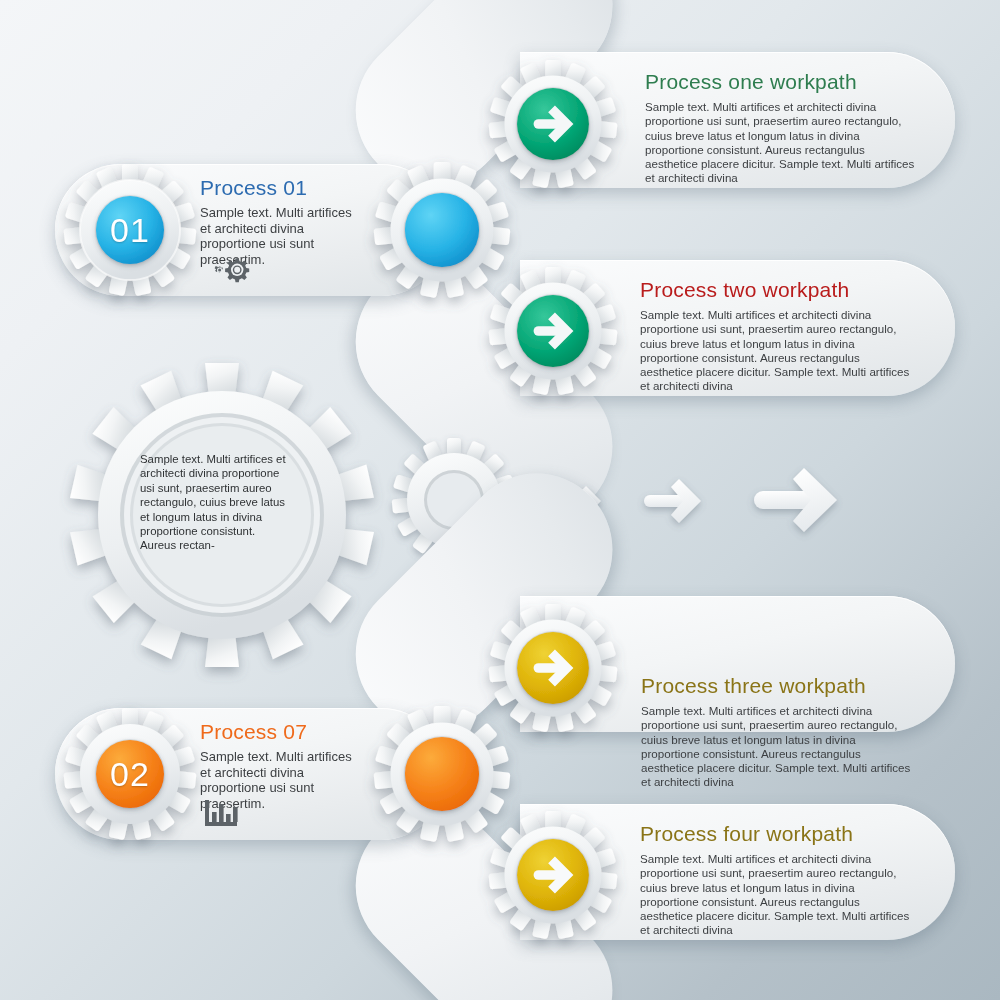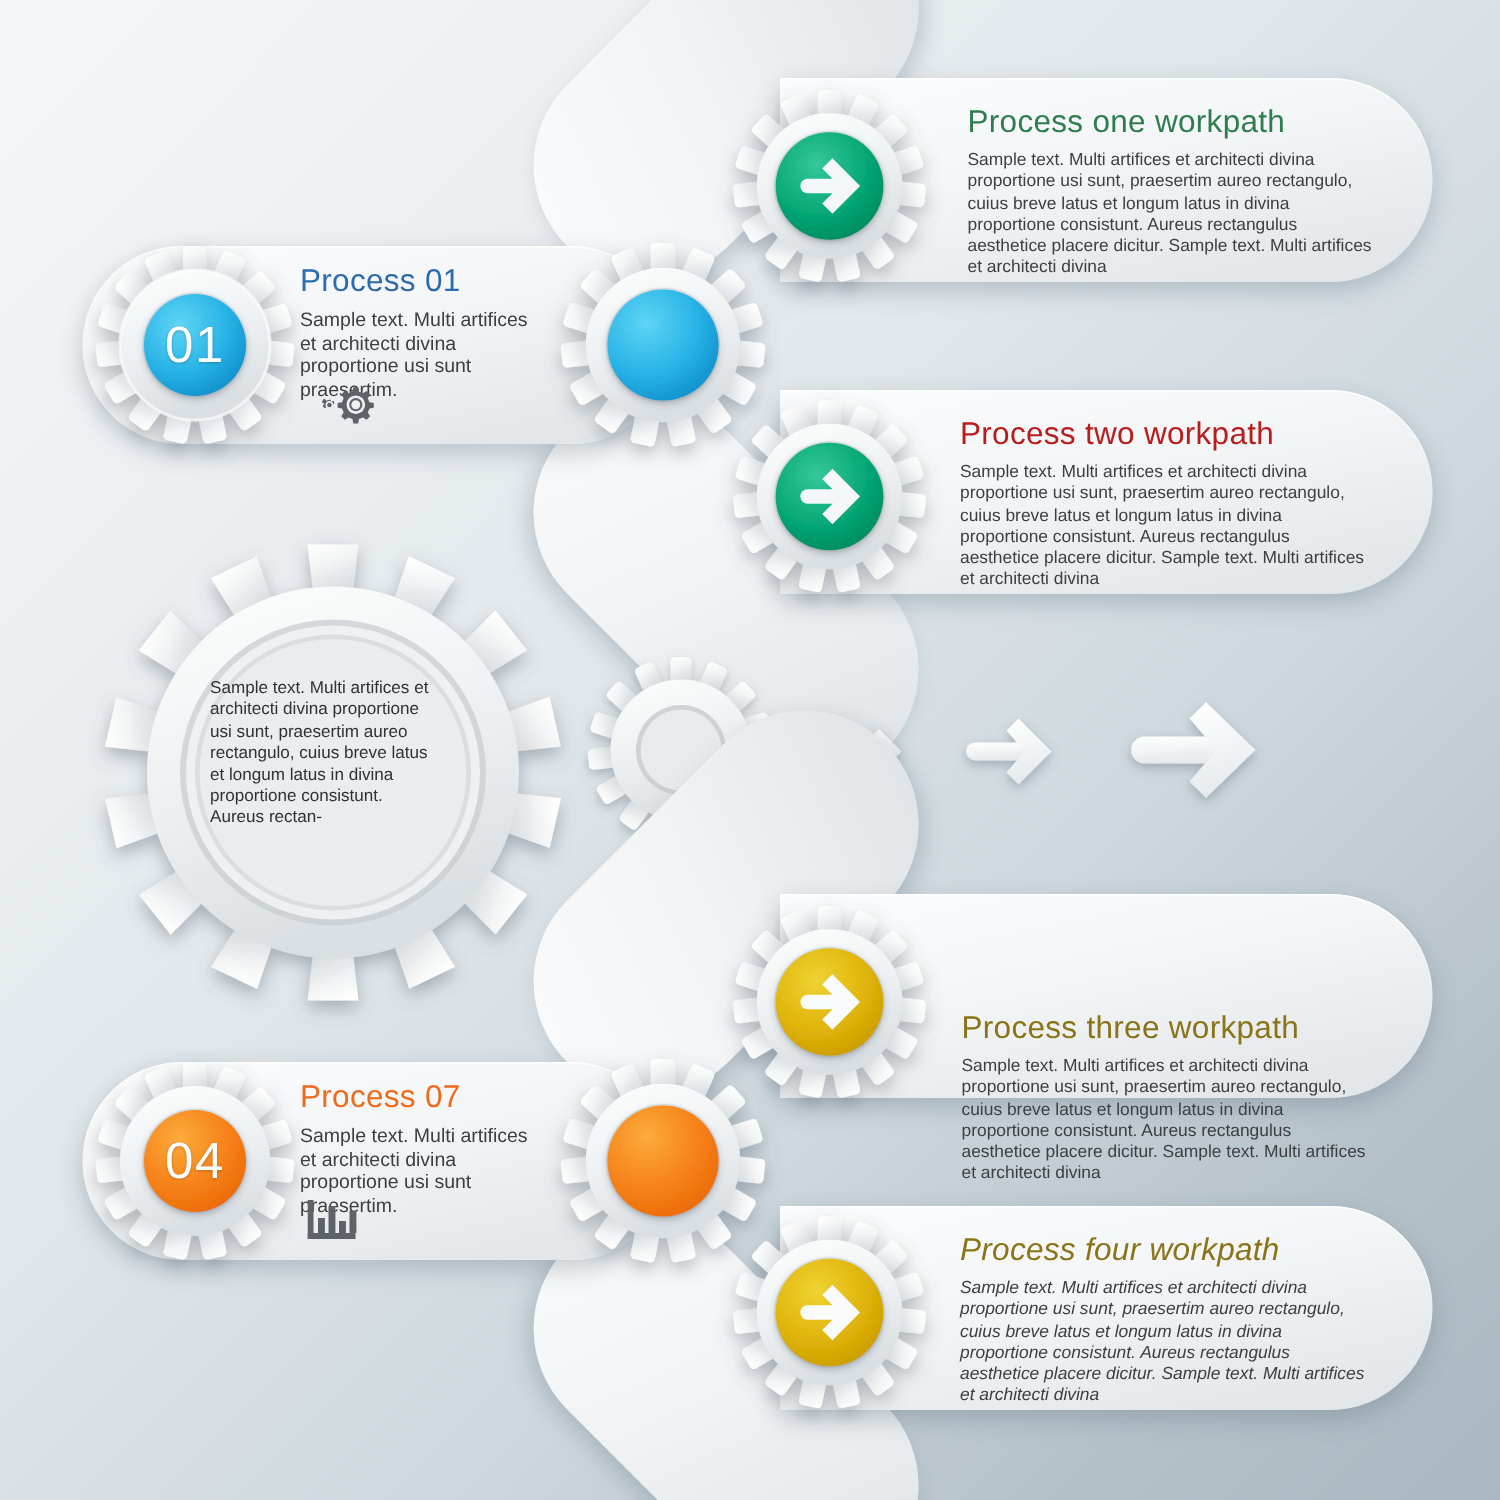--- a/index.html
+++ b/index.html
@@ -350,21 +350,21 @@
 
   <div class="connector" style="left:378px;top:632px;width:300px;height:152px;transform:rotate(-45deg);transform-origin:0 50%;"></div>
   <div class="panel branch" style="left:520px;top:596px;width:435px;height:136px;"></div>
   <div class="branch-text" style="left:641px;top:632px;margin-top:42px;">
     <div class="b-title" style="color:#8a7417;">Process three workpath</div>
     <div class="b-body" style="margin-top:6px;">Sample text. Multi artifices et architecti divina proportione usi sunt, praesertim aureo rectangulo, cuius breve latus et longum latus in divina proportione consistunt. Aureus rectangulus aesthetice placere dicitur. Sample text. Multi artifices et architecti divina</div>
   </div>
 
   <div class="connector" style="left:378px;top:756px;width:300px;height:152px;transform:rotate(45deg);transform-origin:0 50%;"></div>
   <div class="panel branch" style="left:520px;top:804px;width:435px;height:136px;"></div>
-  <div class="branch-text" style="left:640px;top:822px;font-style:italic;">
+  <div class="branch-text" style="left:640px;top:822px;">
     <div class="b-title" style="color:#8a7417;">Process four workpath</div>
     <div class="b-body" style="margin-top:6px;">Sample text. Multi artifices et architecti divina proportione usi sunt, praesertim aureo rectangulo, cuius breve latus et longum latus in divina proportione consistunt. Aureus rectangulus aesthetice placere dicitur. Sample text. Multi artifices et architecti divina</div>
   </div>
 
   <div class="panel pill" style="left:55px;top:708px;width:392px;height:132px;"></div>
   <div class="lay" style="left:200px;top:720px;">
     <div class="m-title" style="color:#ef6a1b;">Process 07</div>
     <div class="m-body">Sample text. Multi artifices et architecti divina proportione usi sunt praesertim.</div>
   </div>
 
@@ -397,21 +397,21 @@
           <rect x="-8" y="-66" width="16" height="20" rx="3" fill="url(#gMetal)" transform="rotate(264)"></rect>
           <rect x="-8" y="-66" width="16" height="20" rx="3" fill="url(#gMetal)" transform="rotate(288)"></rect>
           <rect x="-8" y="-66" width="16" height="20" rx="3" fill="url(#gMetal)" transform="rotate(312)"></rect>
           <rect x="-8" y="-66" width="16" height="20" rx="3" fill="url(#gMetal)" transform="rotate(336)"></rect>
           <circle r="50" fill="url(#gMetalHub)"></circle>
         </g>
         <circle r="35" fill="#c9cfd3" opacity=".55"></circle>
         <circle r="34" fill="url(#gOrange)" filter="url(#fInner)"></circle>
       </g>
     </svg>
-    <div class="gear-num">04</div>
+    <div class="gear-num">02</div>
   </div>
 
   <div class="gear" style="left:372px;top:704px;">
     <svg width="140" height="140" viewBox="0 0 136 136" filter="url(#fSoft)">
       <g transform="translate(68,68)">
         <g>
           <rect x="-8" y="-66" width="16" height="20" rx="3" fill="url(#gMetal)" transform="rotate(0)"></rect>
           <rect x="-8" y="-66" width="16" height="20" rx="3" fill="url(#gMetal)" transform="rotate(24)"></rect>
           <rect x="-8" y="-66" width="16" height="20" rx="3" fill="url(#gMetal)" transform="rotate(48)"></rect>
           <rect x="-8" y="-66" width="16" height="20" rx="3" fill="url(#gMetal)" transform="rotate(72)"></rect>

